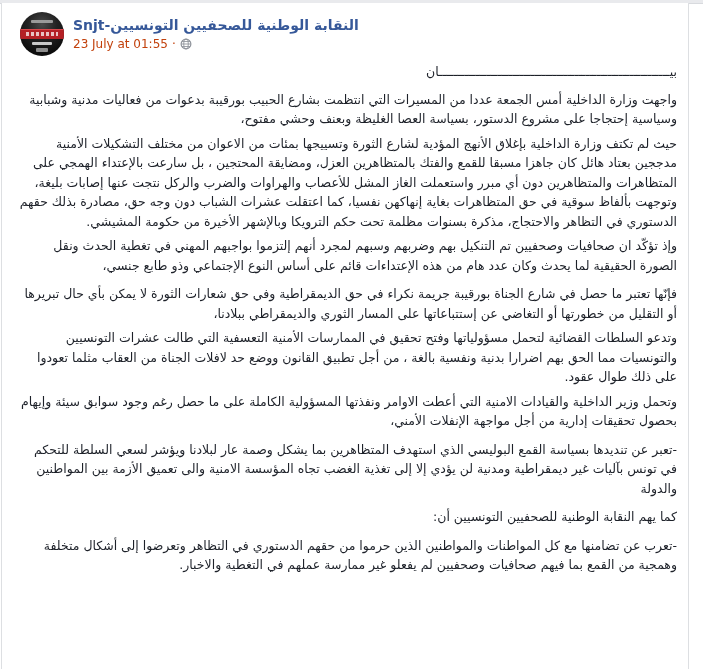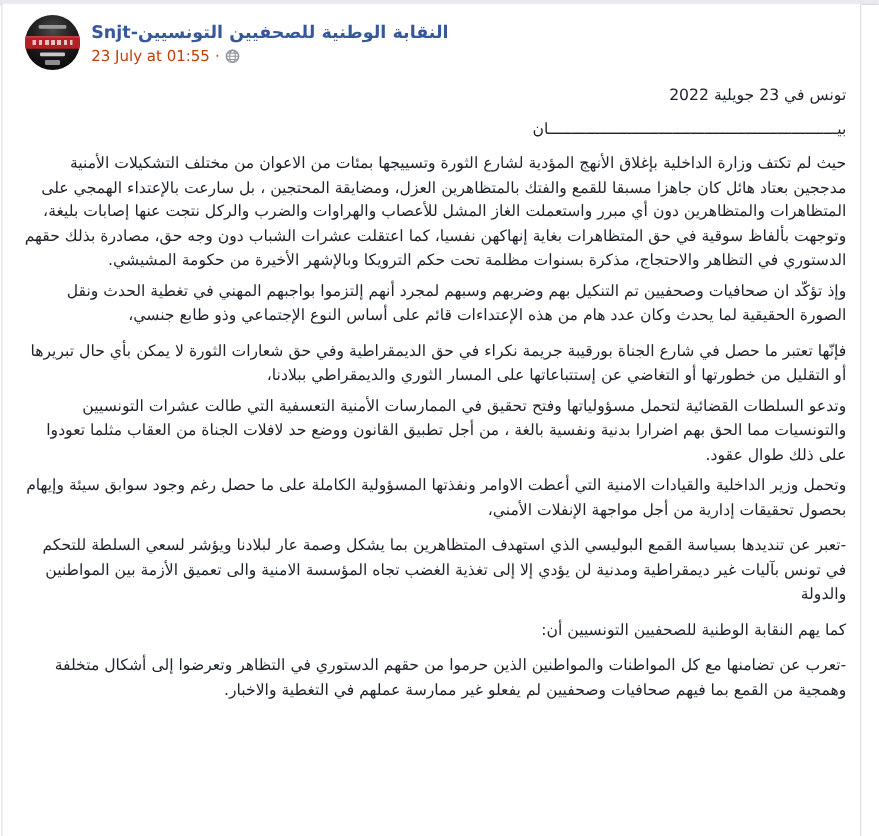--- a/index.html
+++ b/index.html
@@ -173,23 +173,23 @@
               <line x1="1.5" y1="8" x2="14.5" y2="8" stroke="#90949c" stroke-width="1.2"></line>
               <line x1="2.5" y1="4.6" x2="13.5" y2="4.6" stroke="#90949c" stroke-width="1.2"></line>
               <line x1="2.5" y1="11.4" x2="13.5" y2="11.4" stroke="#90949c" stroke-width="1.2"></line>
             </svg>
           </span>
         </div>
       </div>
     </div>
 
     <div class="post-body" dir="rtl">
-      <div class="dateline">تونس في 23 جويلية 2022</div>
       <div class="statement-title">بيـــــــــــــــــــــــــــــــــــــــــــــــــــــــــــــــان</div>
 
+      <p>واجهت وزارة الداخلية أمس الجمعة عددا من المسيرات التي انتظمت بشارع الحبيب بورقيبة بدعوات من فعاليات مدنية وشبابية وسياسية إحتجاجا على مشروع الدستور، بسياسة العصا الغليظة وبعنف وحشي مفتوح،</p>
       <p>حيث لم تكتف وزارة الداخلية بإغلاق الأنهج المؤدية لشارع الثورة وتسييجها بمئات من الاعوان من مختلف التشكيلات الأمنية مدججين بعتاد هائل كان جاهزا مسبقا للقمع والفتك بالمتظاهرين العزل، ومضايقة المحتجين ، بل سارعت بالإعتداء الهمجي على المتظاهرات والمتظاهرين دون أي مبرر واستعملت الغاز المشل للأعصاب والهراوات والضرب والركل نتجت عنها إصابات بليغة، وتوجهت بألفاظ سوقية في حق المتظاهرات بغاية إنهاكهن نفسيا، كما اعتقلت عشرات الشباب دون وجه حق، مصادرة بذلك حقهم الدستوري في التظاهر والاحتجاج، مذكرة بسنوات مظلمة تحت حكم الترويكا وبالإشهر الأخيرة من حكومة المشيشي.</p>
       <p>وإذ تؤكّد ان صحافيات وصحفيين تم التنكيل بهم وضربهم وسبهم لمجرد أنهم إلتزموا بواجبهم المهني في تغطية الحدث ونقل الصورة الحقيقية لما يحدث وكان عدد هام من هذه الإعتداءات قائم على أساس النوع الإجتماعي وذو طابع جنسي،</p>
       <p class="gap-before">فإنّها تعتبر ما حصل في شارع الجناة بورقيبة جريمة نكراء في حق الديمقراطية وفي حق شعارات الثورة لا يمكن بأي حال تبريرها أو التقليل من خطورتها أو التغاضي عن إستتباعاتها على المسار الثوري والديمقراطي ببلادنا،</p>
       <p>وتدعو السلطات القضائية لتحمل مسؤولياتها وفتح تحقيق في الممارسات الأمنية التعسفية التي طالت عشرات التونسيين والتونسيات مما الحق بهم اضرارا بدنية ونفسية بالغة ، من أجل تطبيق القانون ووضع حد لافلات الجناة من العقاب مثلما تعودوا على ذلك طوال عقود.</p>
       <p>وتحمل وزير الداخلية والقيادات الامنية التي أعطت الاوامر ونفذتها المسؤولية الكاملة على ما حصل رغم وجود سوابق سيئة وإيهام بحصول تحقيقات إدارية من أجل مواجهة الإنفلات الأمني،</p>
       <p class="gap-before">-تعبر عن تنديدها بسياسة القمع البوليسي الذي استهدف المتظاهرين بما يشكل وصمة عار لبلادنا ويؤشر لسعي السلطة للتحكم في تونس بآليات غير ديمقراطية ومدنية لن يؤدي إلا إلى تغذية الغضب تجاه المؤسسة الامنية والى تعميق الأزمة بين المواطنين والدولة</p>
       <p class="gap-before">كما يهم النقابة الوطنية للصحفيين التونسيين أن:</p>
       <p class="gap-before">-تعرب عن تضامنها مع كل المواطنات والمواطنين الذين حرموا من حقهم الدستوري في التظاهر وتعرضوا إلى أشكال متخلفة وهمجية من القمع بما فيهم صحافيات وصحفيين لم يفعلو غير ممارسة عملهم في التغطية والاخبار.</p>
 
     </div>

